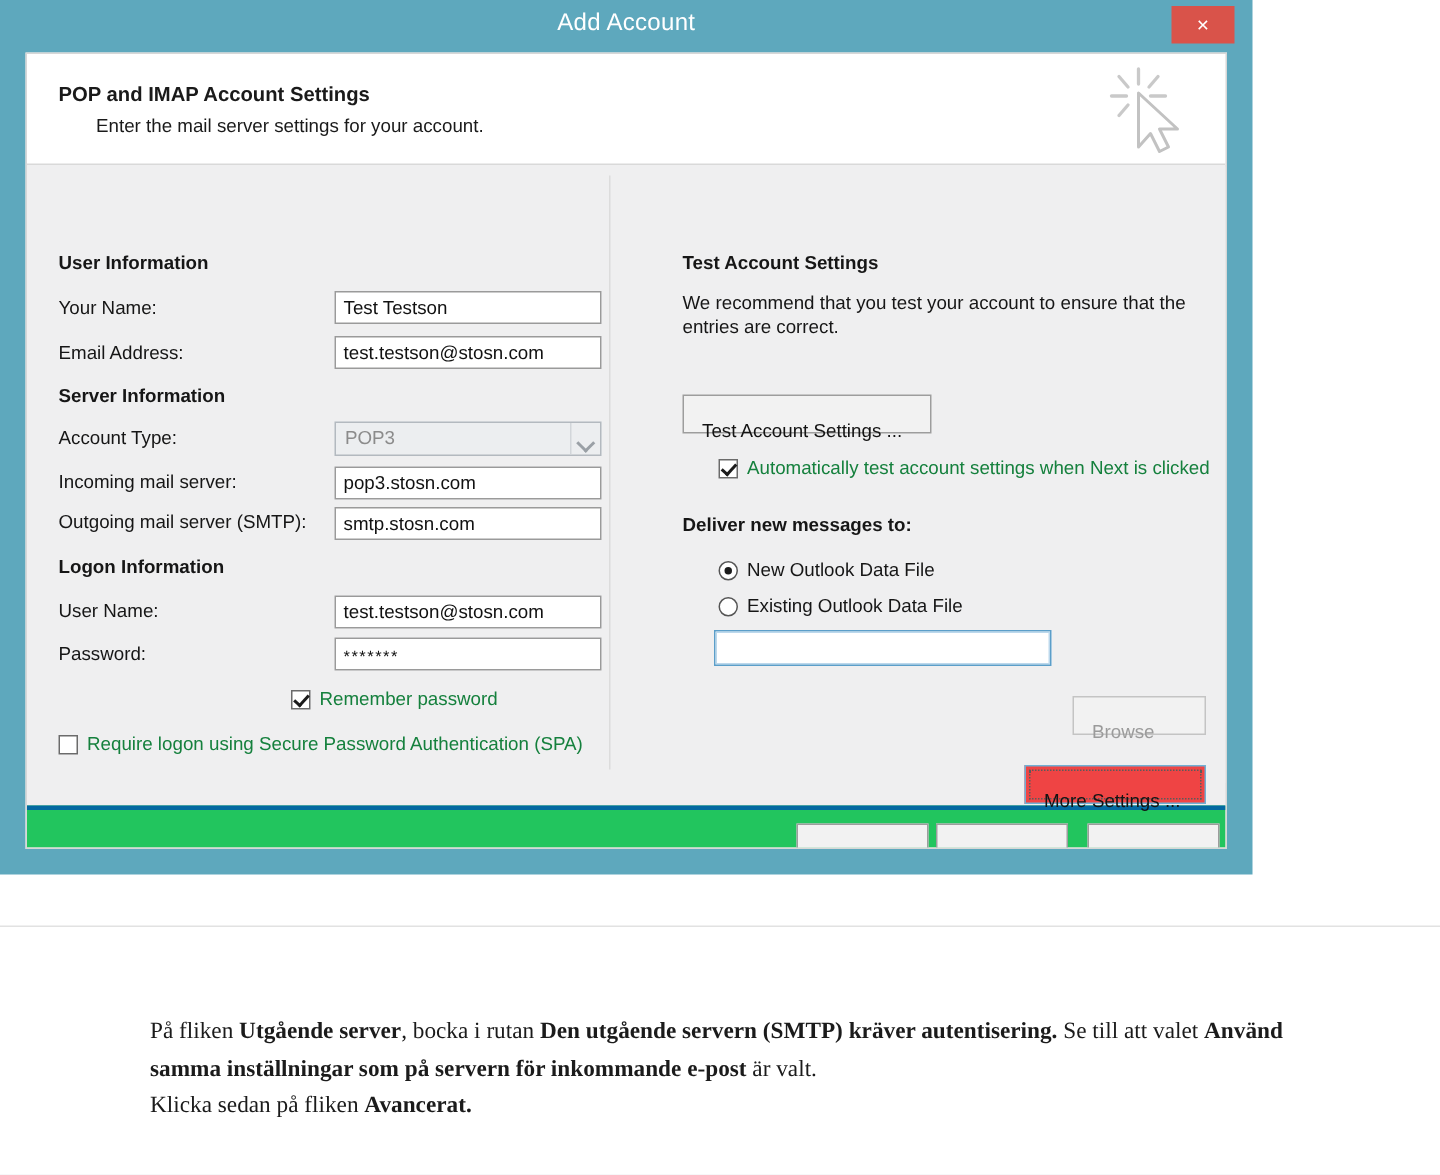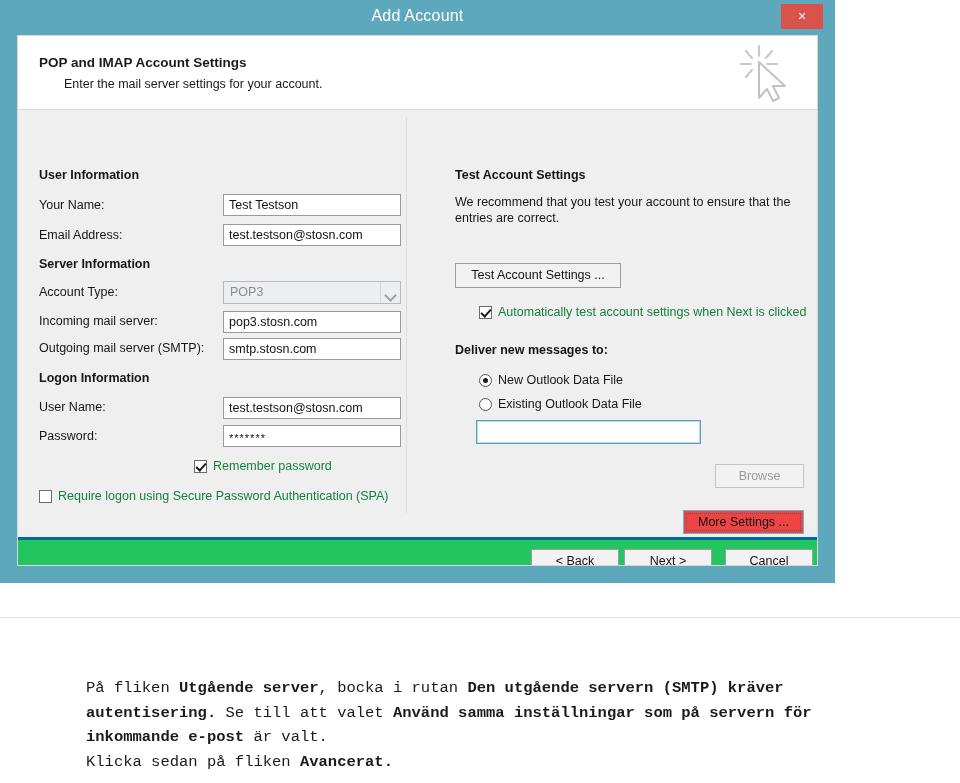--- a/index.html
+++ b/index.html
@@ -211,23 +211,22 @@
   }
 
   .btn {
     position: absolute;
     box-sizing: border-box;
     background: #f2f2f2;
     border: 1px solid #9d9d9d;
     font-size: 12.5px;
     color: #131313;
     font-family: "Liberation Sans", sans-serif;
-    text-align: center;
     cursor: pointer;
-    padding: 0;
+    padding: 12px;
     line-height: 1;
   }
   .btn.disabled {
     color: #9b9b9b;
     border-color: #c4c4c4;
     background: #f2f2f2;
     cursor: default;
   }
   .btn.focus-ring {
     border: 1px solid #70b0d4;
@@ -320,27 +319,27 @@
   .page-rule {
     position: absolute;
     left: 0;
     top: 617px;
     width: 960px;
     height: 1px;
     background: #e2e2e2;
   }
   .caption {
     position: absolute;
-    left: 86px;
+    left: 100px;
     top: 676px;
     width: 800px;
     font-size: 15.5px;
     line-height: 24.5px;
     color: #1b1b1b;
-    font-family: Liberation Mono, monospace;
+    font-family: Liberation Serif, serif;
   }
   .caption b { font-weight: bold; }
 </style>
 </head>
 <body>
 
 <div class="dialog-window">
 
   <div class="titlebar">
     <div class="titlebar-text">Add Account</div>

